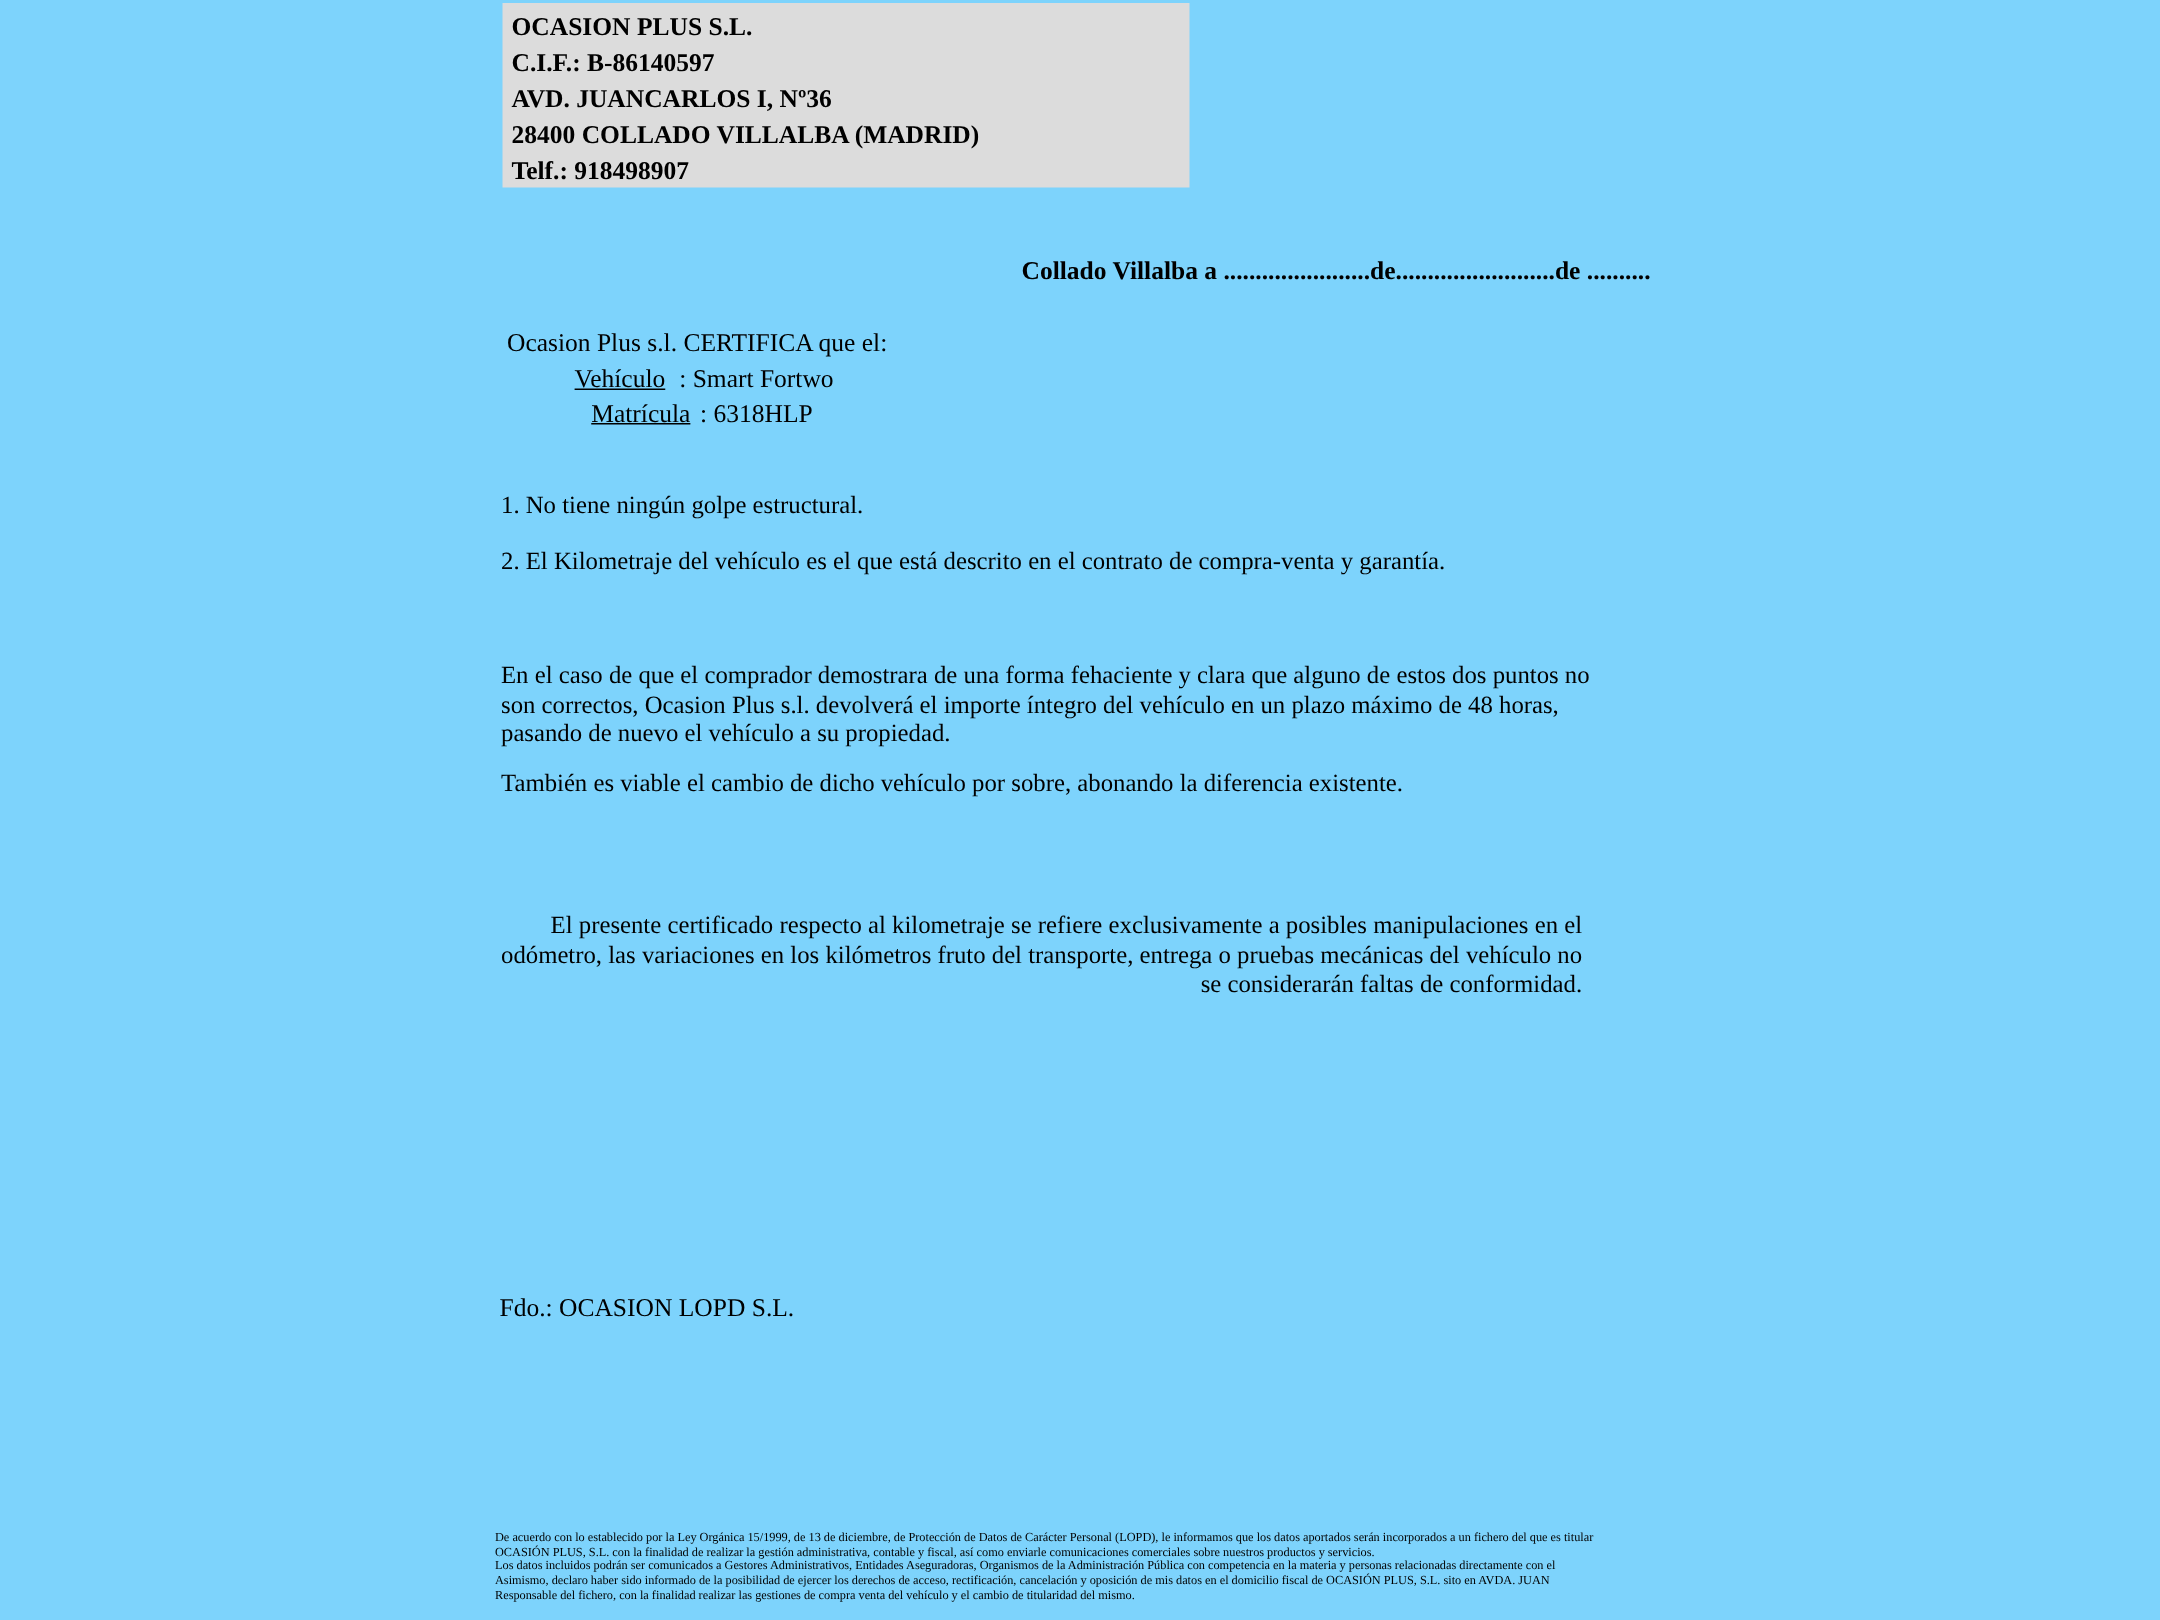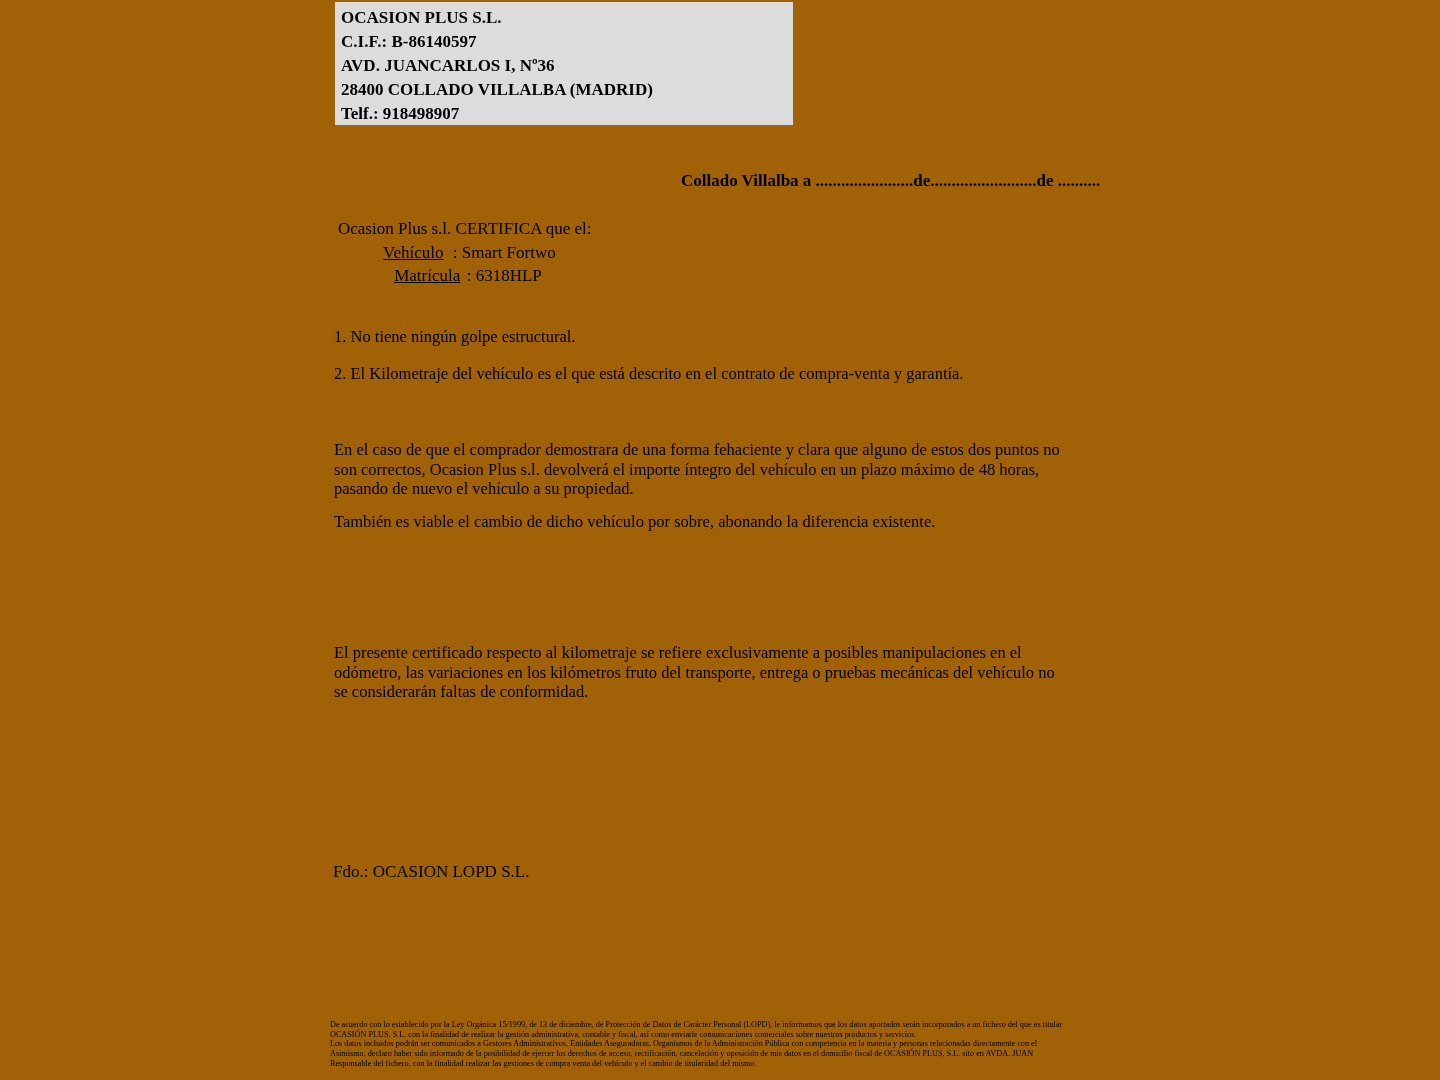--- a/index.html
+++ b/index.html
@@ -1,21 +1,21 @@
 <!DOCTYPE html>
 <html><head>
 <meta charset="utf-8">
 <style>
   * { margin: 0; padding: 0; box-sizing: border-box; }
   html, body { background: #ffffff; }
   .page {
     position: relative;
     width: 1440px;
     height: 1080px;
-    background: #a16207;
+    background: #7dd3fc;
     font-family: "Liberation Serif", serif;
     color: #000000;
     overflow: hidden;
   }
   .header-box {
     position: absolute;
     left: 335px;
     top: 2px;
     width: 458px;
     height: 123px;
@@ -55,21 +55,21 @@
     font-size: 16.5px;
     line-height: 19.5px;
   }
   .para { position: absolute; left: 334px; }
   .para .line { white-space: nowrap; }
   .point-1 { top: 327px; }
   .point-2 { top: 364px; }
   .para-1 { top: 440px; }
   .para-2 { top: 512px; }
   .para-3 { top: 554px; }
-  .para-4 { top: 643px; }
+  .para-4 { top: 607px; text-align: right; }
   .signature-line {
     position: absolute;
     left: 333px;
     top: 862px;
     font-size: 17px;
     white-space: nowrap;
   }
   .footer {
     position: absolute;
     left: 330px;

